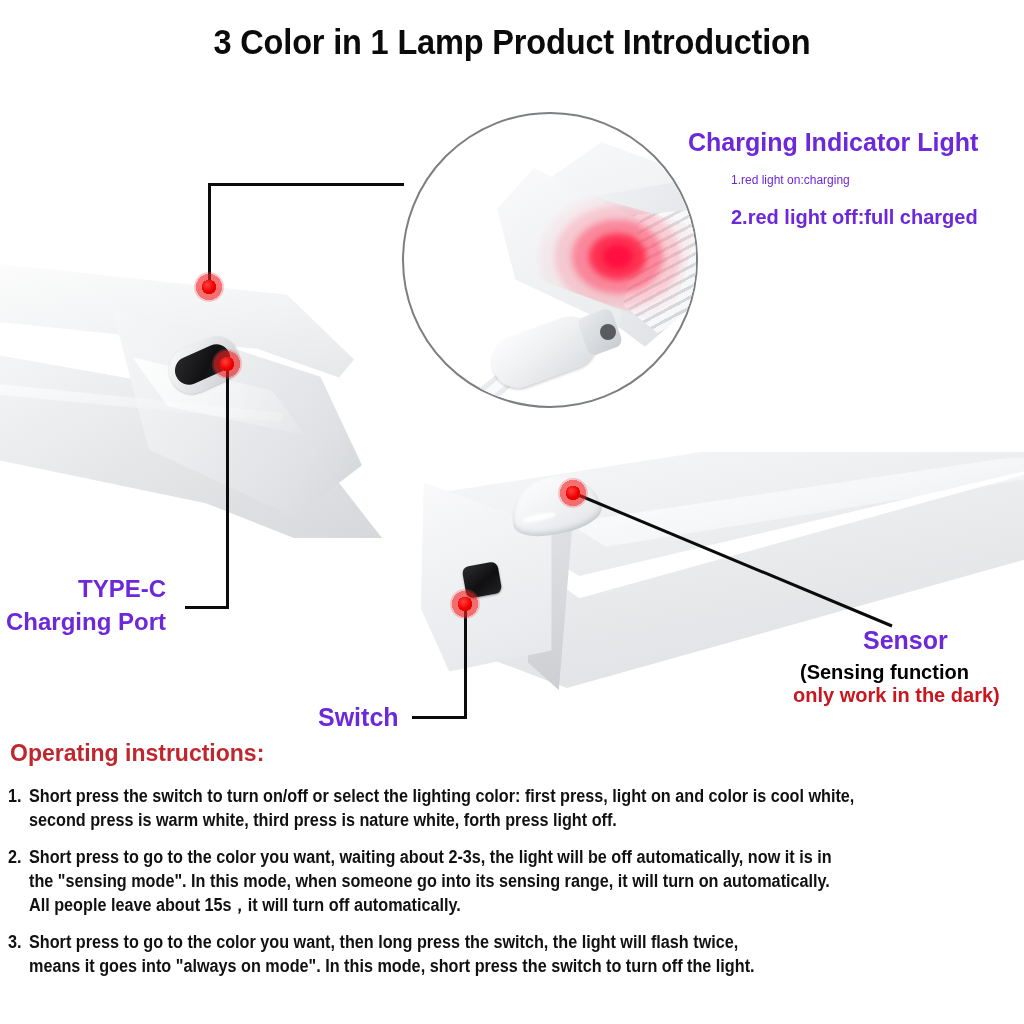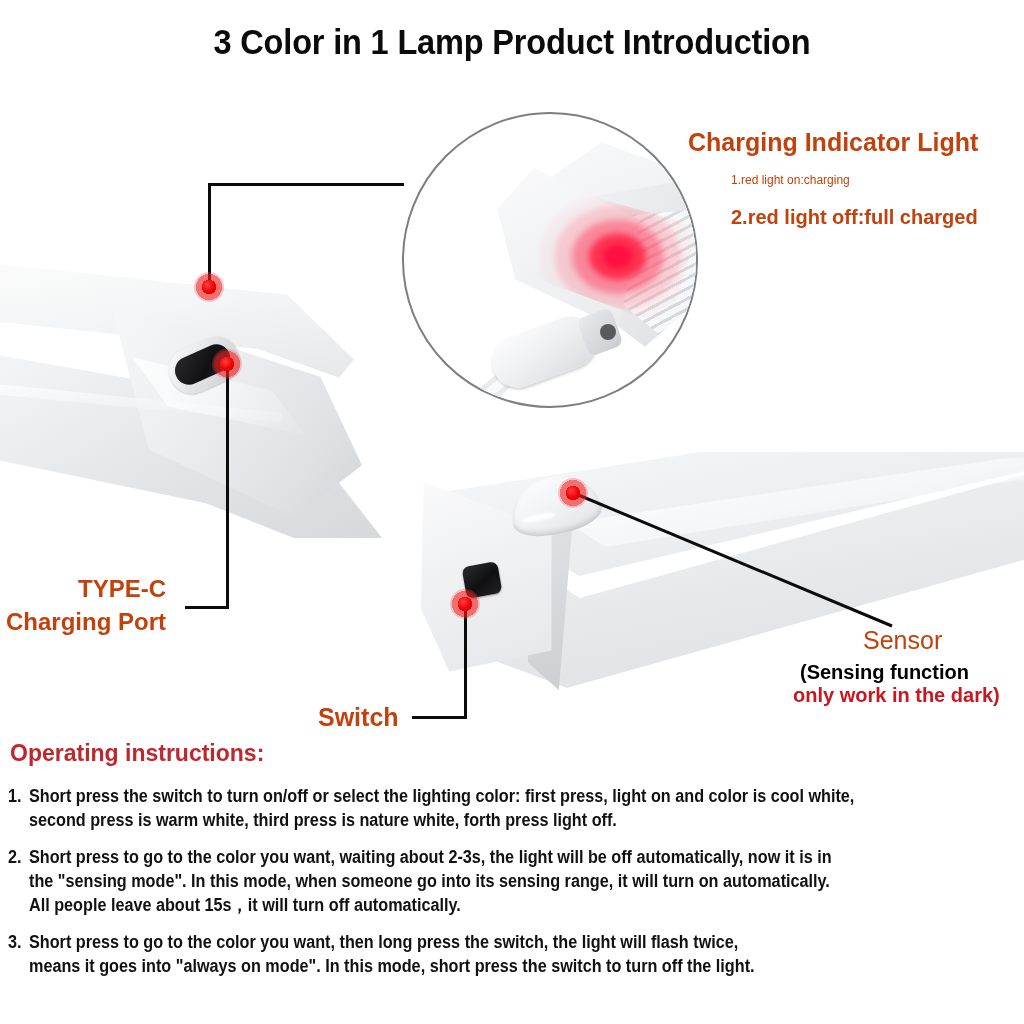--- a/index.html
+++ b/index.html
@@ -9,32 +9,32 @@
 
   
   .title{
     position:absolute;left:0;top:22px;width:1024px;text-align:center;
     font-family:"Liberation Sans",sans-serif;
     font-weight:bold;font-size:35px;letter-spacing:-0.2px;
     transform:scaleX(0.93);transform-origin:center top;color:#0b0b0b;
   }
 
   
-  .lbl{position:absolute;font-family:"Liberation Sans",sans-serif;color:#c2410c;white-space:nowrap;}
+  .lbl{position:absolute;font-family:"Liberation Sans",sans-serif;color:#6d28d9;white-space:nowrap;}
 
   .charging-head{left:688px;top:128px;font-size:25px;font-weight:bold;}
   .charging-l1{left:731px;top:173px;font-size:12px;font-weight:normal;}
   .charging-l2{left:731px;top:206px;font-size:20px;font-weight:bold;}
 
   .typec-1{left:58px;top:575px;font-size:24px;font-weight:bold;margin-left:20px;}
   .typec-2{left:6px;top:608px;font-size:24px;font-weight:bold;}
 
   .switch-lbl{left:318px;top:703px;font-size:25px;font-weight:bold;}
 
-  .sensor-lbl{left:863px;top:626px;font-size:25px;font-weight:normal;}
+  .sensor-lbl{left:863px;top:626px;font-size:25px;font-weight:bold;}
   .sensor-note1{left:800px;top:661px;font-size:20px;font-weight:bold;color:#000000;}
   .sensor-note2{left:793px;top:684px;font-size:20px;font-weight:bold;color:#c8171e;}
 
   .op-head{left:10px;top:740px;font-size:23px;font-weight:bold;color:#c0272d;}
 
   
   .instructions{position:absolute;left:8px;top:784px;width:1010px;}
   .ins{display:flex;margin-bottom:13px;}
   .ins-num{flex:0 0 auto;font-weight:bold;font-size:18px;line-height:24px;
            padding-right:6px;transform:scaleX(0.9);transform-origin:left center;}

